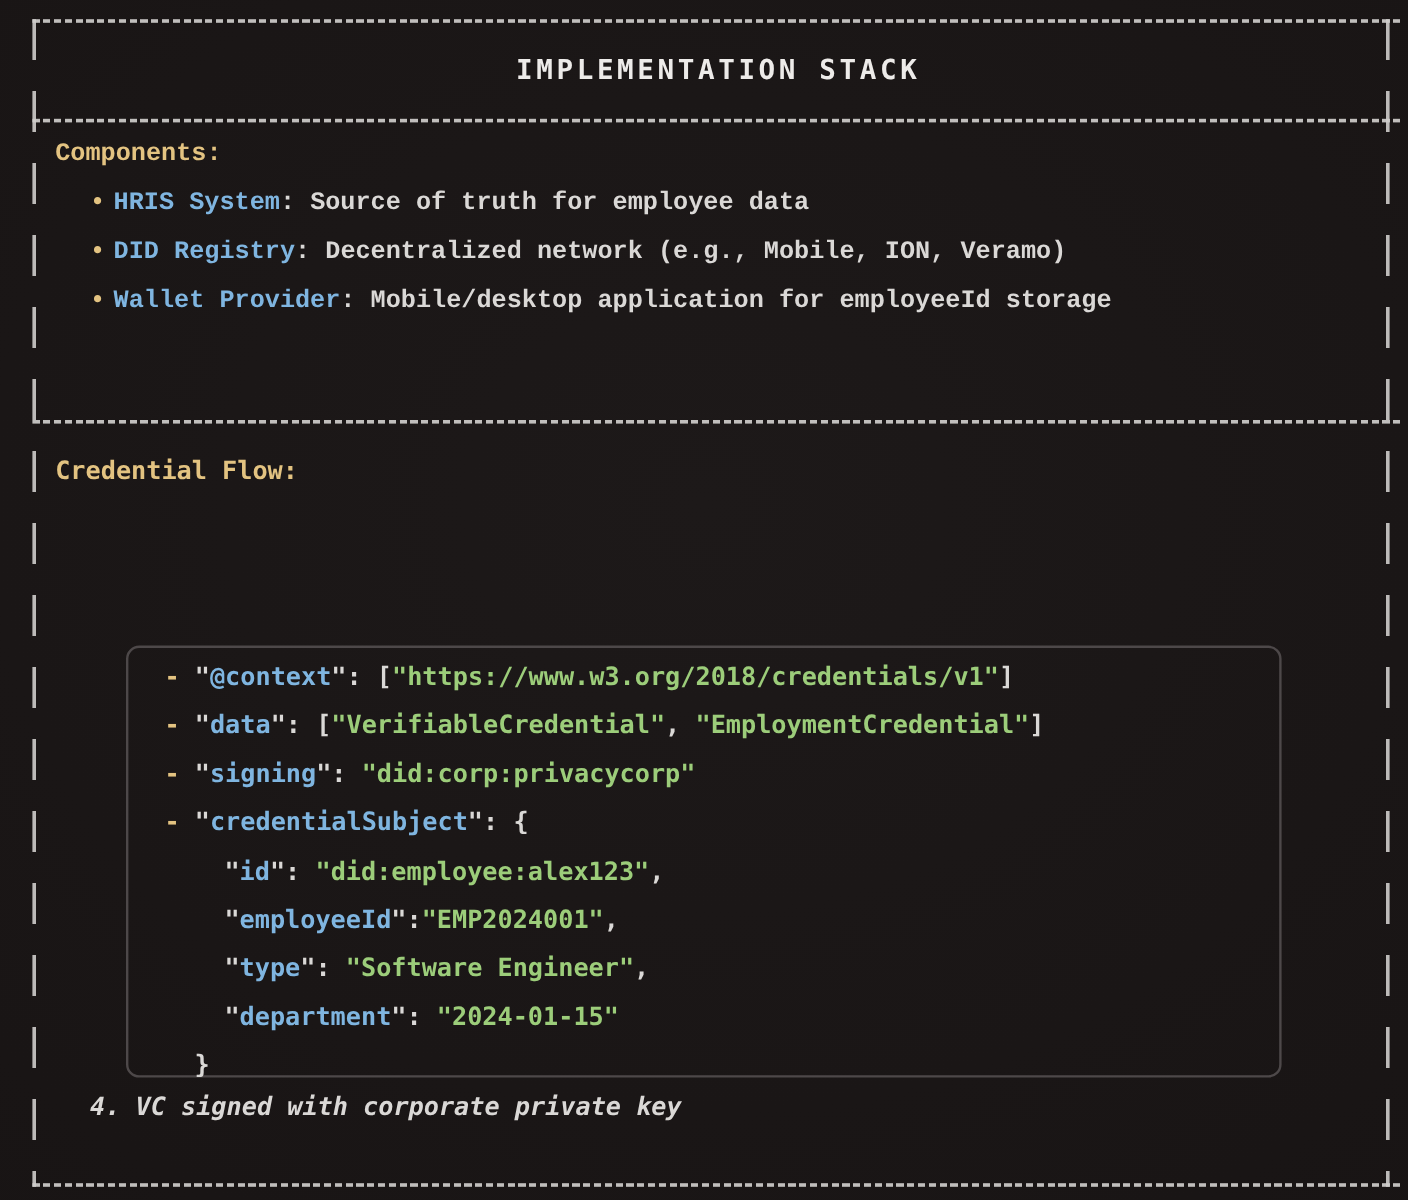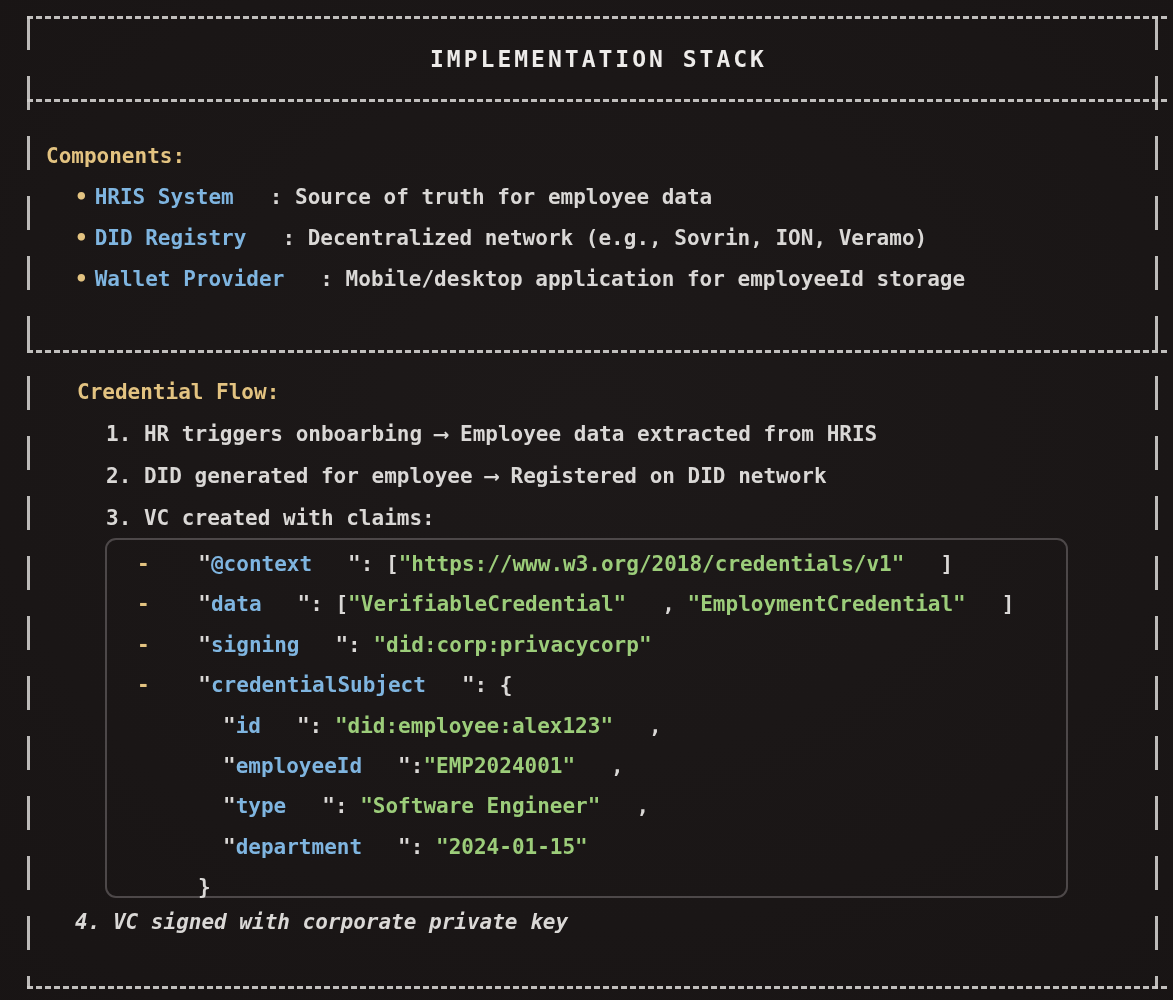--- a/index.html
+++ b/index.html
@@ -23,31 +23,31 @@
     background:repeating-linear-gradient(to bottom, var(--frame) 0 34px, transparent 34px 60px);
     opacity:.9;
   }
   .vcol.left{left:27px;}
   .vcol.right{left:1155px;}
   .title{
     position:absolute;top:46px;left:0;width:100%;
     text-align:center;font-size:23px;letter-spacing:3px;color:#edebe9;
   }
   .section{position:absolute;left:46px;font-size:21px;color:var(--text);}
-  #components{top:136px;}
+  #components{top:108px;font-family:Liberation Mono, monospace;}
   #components .row{height:41px;line-height:41px;white-space:pre;}
-  #flow-top{top:371px;margin-left:31px;}
+  #flow-top{top:371px;}
   #flow-top .row{height:42px;line-height:42px;white-space:pre;}
   #flow-bottom{top:903px;font-style:italic;}
   #flow-bottom .row{height:39px;line-height:39px;white-space:pre;}
   .heading{color:var(--gold);}
   .c-gold{color:var(--gold);}
   .c-blue{color:var(--blue);}
   .c-green{color:var(--green);}
-  .c-white{color:var(--text);margin-left:36px;}
+  .c-white{color:var(--text);}
   .bullet{padding-left:29px;display:inline-block;}
   .bullet .dot{color:var(--gold);margin-right:7px;}
   .stepnum{padding-left:29px;display:inline-block;}
   .claims-box{
     position:absolute;left:105px;top:538px;width:963px;height:360px;
     border:2px solid var(--boxborder);border-radius:11px;
     box-sizing:border-box;
     font-size:21px;color:var(--text);
     padding-top:4px;
   }
@@ -62,34 +62,29 @@
   <div class="vcol left"></div>
   <div class="vcol right"></div>
 
   <div class="title">IMPLEMENTATION STACK</div>
   <div class="hline" style="top:99px"></div>
 
   <div class="section" id="components">
     <div class="row heading">Components:</div>
     <div id="component-items">
         <div class="row"><span class="bullet"><span class="dot">•</span><span class="c-blue">HRIS System</span><span class="c-white">: Source of truth for employee data</span></span></div>
-        <div class="row"><span class="bullet"><span class="dot">•</span><span class="c-blue">DID Registry</span><span class="c-white">: Decentralized network (e.g., Sovrin, ION, Veramo)</span></span></div>
+        <div class="row"><span class="bullet"><span class="dot">•</span><span class="c-blue">DID Registry</span><span class="c-white">: Decentralized network (e.g., Mobile, ION, Veramo)</span></span></div>
         <div class="row"><span class="bullet"><span class="dot">•</span><span class="c-blue">Wallet Provider</span><span class="c-white">: Mobile/desktop application for employeeId storage</span></span></div>
       </div>
   </div>
 
   <div class="hline" style="top:350px"></div>
 
   <div class="section" id="flow-top">
     <div class="row heading">Credential Flow:</div>
-    <div id="flow-steps-top">
-        <div class="row"><span class="stepnum">1. HR triggers onboarbing ⟶ Employee data extracted from HRIS</span></div>
-        <div class="row"><span class="stepnum">2. DID generated for employee ⟶ Registered on DID network</span></div>
-        <div class="row"><span class="stepnum">3. VC created with claims:</span></div>
-      </div>
   </div>
 
   <div class="claims-box">
     <div id="claims-rows">
         <div class="row" style="padding-left: 30px;"><span class="c-gold">- </span><span class="c-white">"</span><span class="c-blue">@context</span><span class="c-white">": [</span><span class="c-green">"https://www.w3.org/2018/credentials/v1"</span><span class="c-white">]</span></div>
         <div class="row" style="padding-left: 30px;"><span class="c-gold">- </span><span class="c-white">"</span><span class="c-blue">data</span><span class="c-white">": [</span><span class="c-green">"VerifiableCredential"</span><span class="c-white">, </span><span class="c-green">"EmploymentCredential"</span><span class="c-white">]</span></div>
         <div class="row" style="padding-left: 30px;"><span class="c-gold">- </span><span class="c-white">"</span><span class="c-blue">signing</span><span class="c-white">": </span><span class="c-green">"did:corp:privacycorp"</span></div>
         <div class="row" style="padding-left: 30px;"><span class="c-gold">- </span><span class="c-white">"</span><span class="c-blue">credentialSubject</span><span class="c-white">": {</span></div>
         <div class="row" style="padding-left: 80px;"><span class="c-white">"</span><span class="c-blue">id</span><span class="c-white">": </span><span class="c-green">"did:employee:alex123"</span><span class="c-white">,</span></div>
         <div class="row" style="padding-left: 80px;"><span class="c-white">"</span><span class="c-blue">employeeId</span><span class="c-white">":</span><span class="c-green">"EMP2024001"</span><span class="c-white">,</span></div>

